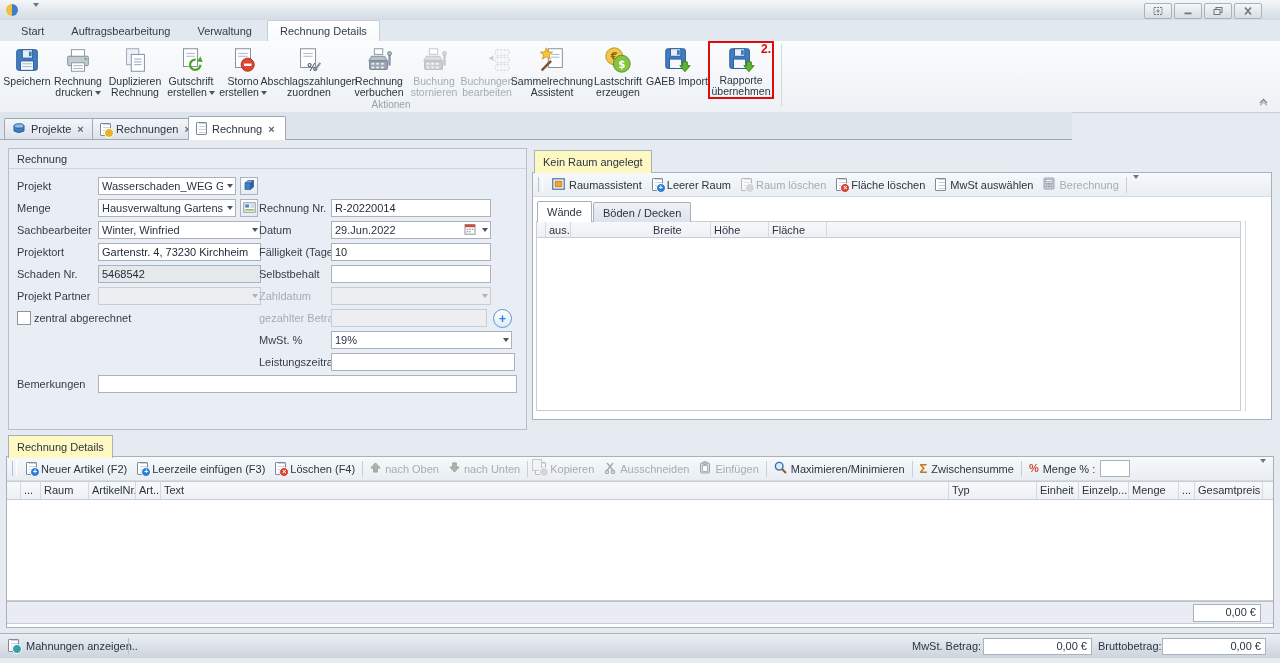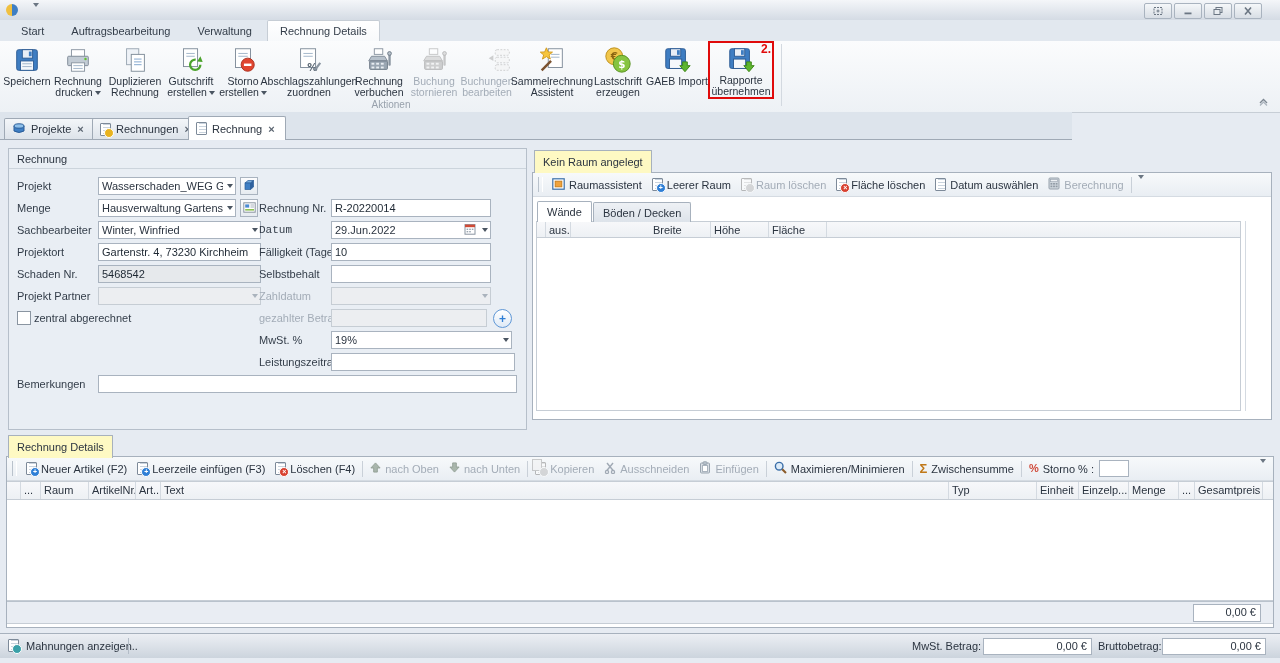--- a/index.html
+++ b/index.html
@@ -422,21 +422,21 @@
       <div class="flabel" style="left:250px;top:50px;">Rechnung Nr.</div>
       <input class="inp" style="left: 322px; top: 50px; width: 160px;" value="R-20220014">
 
       <div class="flabel" style="left:8px;top:72px;">Sachbearbeiter</div>
       <div class="combo" style="left:89px;top:72px;width:163px;">
         <span class="val">Winter, Winfried</span>
         <span class="cr">
             <i class="caret"></i>
           </span>
       </div>
-      <div class="flabel" style="left:250px;top:72px;font-family:Liberation Mono, monospace;">Datum</div>
+      <div class="flabel" style="left:250px;top:72px;">Datum</div>
       <div class="combo" style="left:322px;top:72px;width:160px;">
         <span class="val">29.Jun.2022</span>
         <span style="margin-right:2px;">
           <svg width="12" height="12" viewBox="0 0 12 12">
               <rect x="1" y="1.6" width="10" height="9.6" fill="#fff" stroke="#8a95a1"></rect>
               <rect x="1" y="1.6" width="10" height="2.6" fill="#cf4a35"></rect>
               <g fill="#9aa5b0">
                 <rect x="2.6" y="5.6" width="1.6" height="1.4"></rect>
                 <rect x="5.2" y="5.6" width="1.6" height="1.4"></rect>
                 <rect x="7.8" y="5.6" width="1.6" height="1.4"></rect>
@@ -518,21 +518,21 @@
         <span class="tbi dis">
           <span class="pg gr"></span>
           <span>Raum löschen</span>
         </span>
         <span class="tbi">
           <span class="pg xr"></span>
           <span>Fläche löschen</span>
         </span>
         <span class="tbi">
           <span class="pg copy"></span>
-          <span>Datum auswählen</span>
+          <span>MwSt auswählen</span>
         </span>
         <span class="tbi dis">
           <span>
             <svg width="12" height="13" viewBox="0 0 12 13">
                 <rect x="1" y="1" width="10" height="11" rx="1" fill="#cfd6dd" stroke="#98a2ad"></rect>
                 <rect x="2.5" y="2.5" width="7" height="2.2" fill="#eef1f4" stroke="#98a2ad" stroke-width="0.6"></rect>
                 <g fill="#8f99a4">
                   <rect x="2.5" y="6" width="1.8" height="1.6"></rect>
                   <rect x="5.1" y="6" width="1.8" height="1.6"></rect>
                   <rect x="7.7" y="6" width="1.8" height="1.6"></rect>
@@ -652,21 +652,21 @@
         <span>Maximieren/Minimieren</span>
       </span>
       <span class="tsep"></span>
       <span class="tbi">
         <span class="sigma"></span>
         <span>Zwischensumme</span>
       </span>
       <span class="tsep"></span>
       <span class="tbi">
         <span class="pcticon"></span>
-        <span>Storno % :</span>
+        <span>Menge % :</span>
       </span>
       <input class="inp" style="position: relative; width: 30px; height: 17px;" value="">
       <span style="margin-left:auto;padding:0 4px;"><span class="dotmenu"></span></span>
     </div>
 
     <div class="ghead" style="left:0;top:24px;width:1266px;height:19px;border-left:none;border-right:none;">
       <div class="gcell" style="width:14px;"></div>
       <div class="gcell" style="width:20px;">
           <span>...</span>
         </div>

